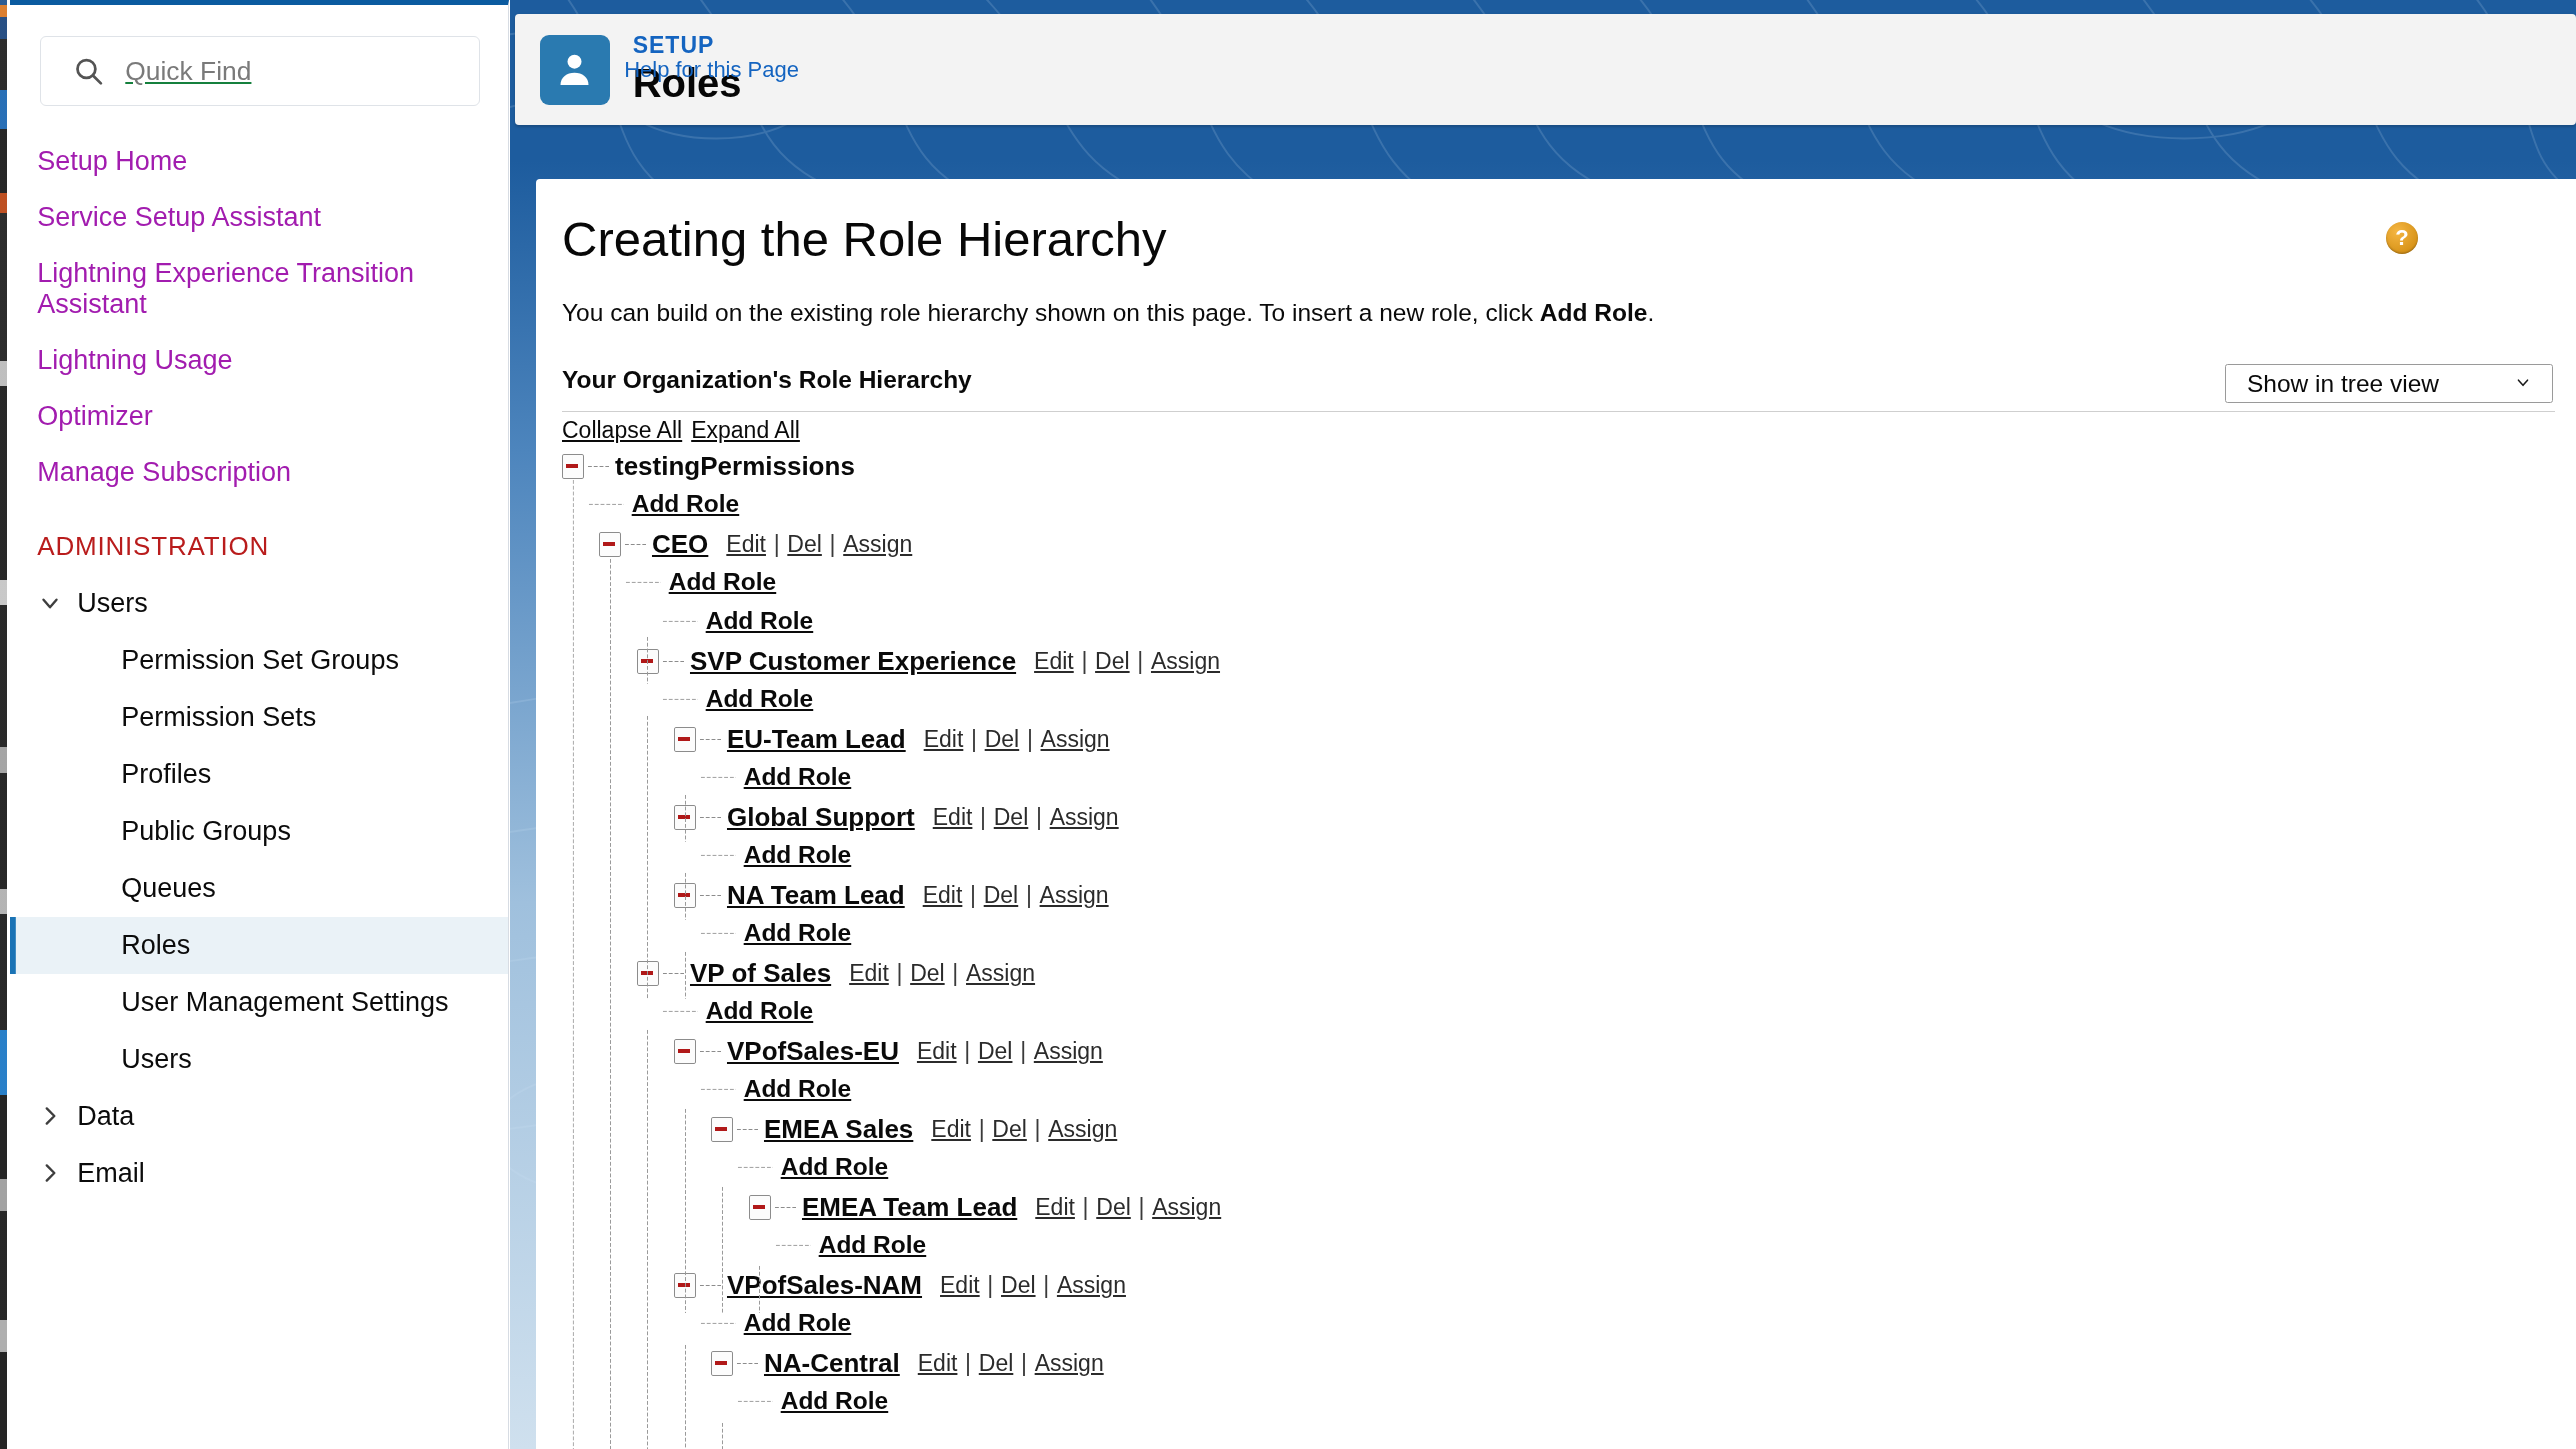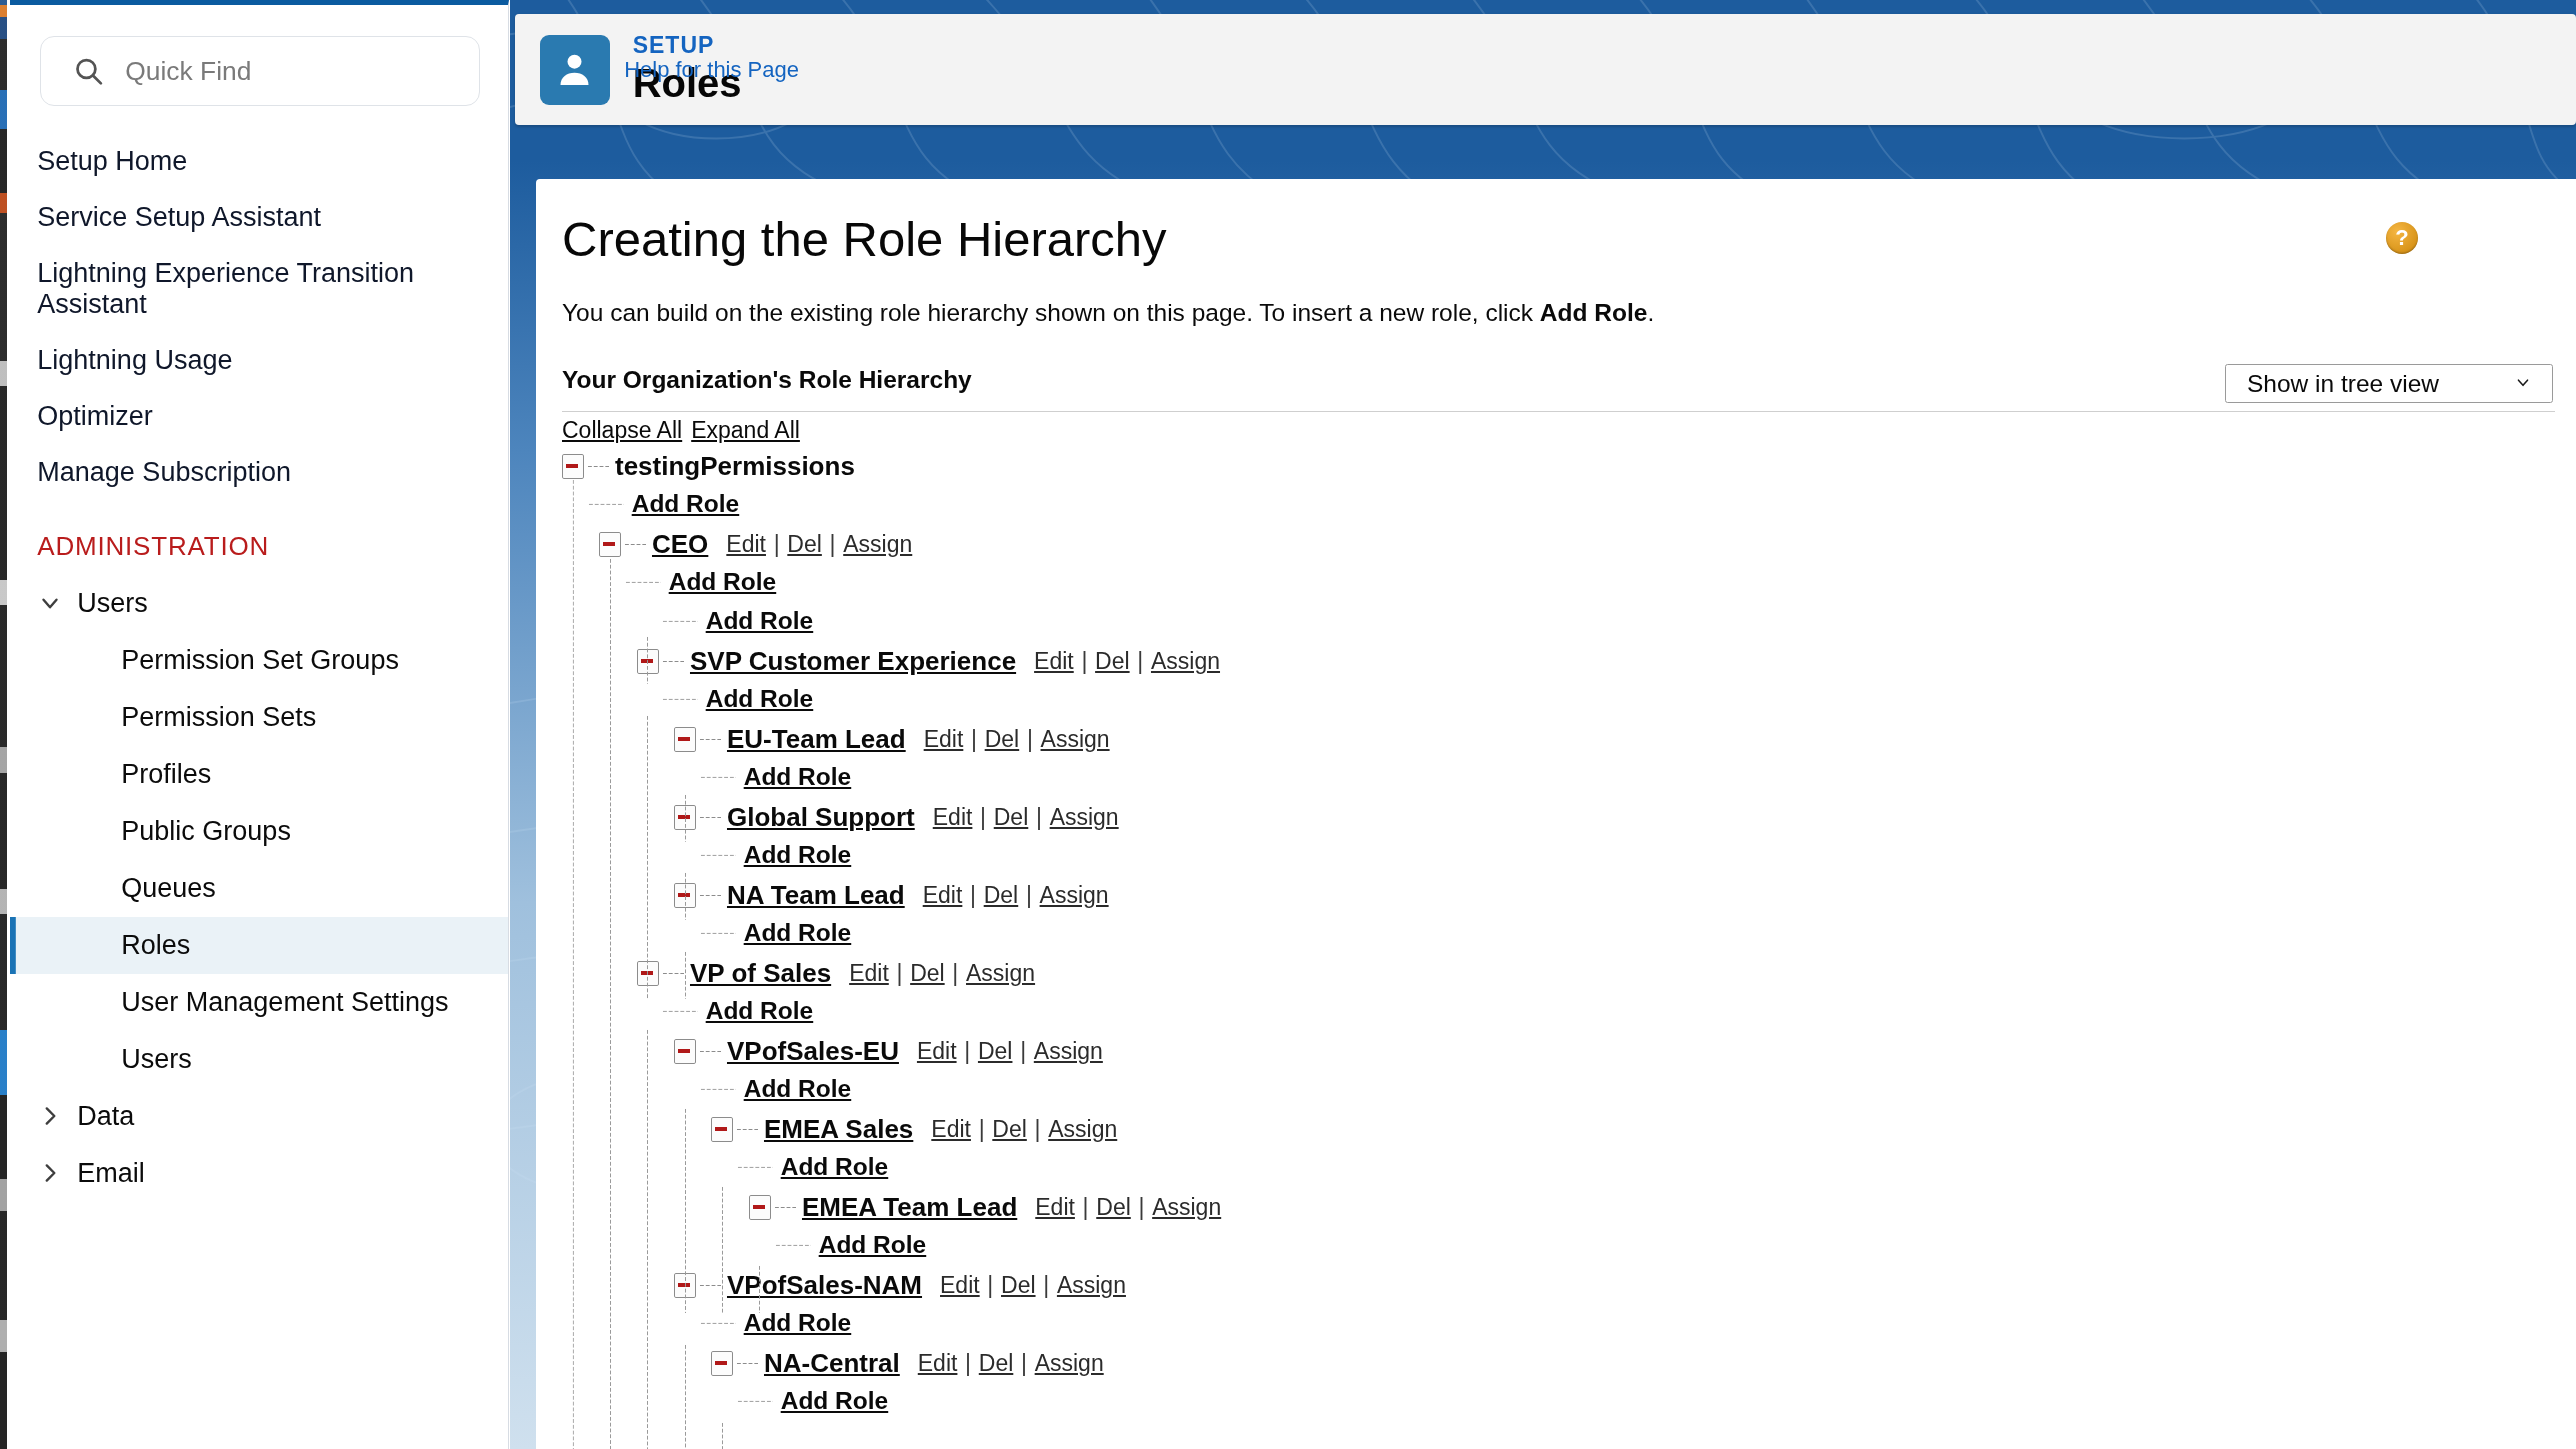--- a/index.html
+++ b/index.html
@@ -72,45 +72,46 @@
   }
 
   .quickfind-wrap {
     margin: 31px 30px 0 30px;
     position: relative;
   }
   .quickfind {
     width: 440px;
     height: 70px;
     border: 0.6px solid #dfe3e8;
-    border-radius: 14px;
+    border-radius: 6px;
     background: #fff;
     padding-left: 84px;
     font-size: 26.4px;
     color: #15803d;
     font-family: "Liberation Sans", sans-serif;
     outline: none;
+    text-decoration: underline;
   }
   .quickfind::placeholder { color: #7a7a7a; }
   .search-icon {
     position: absolute;
     left: 32px; top: 50%;
     transform: translateY(-50%);
     width: 33px; height: 33px;
     pointer-events: none;
   }
 
   .nav-list { margin-top: 27px; }
 
   .nav-item {
     display: block;
     padding: 13px 0 13px 27px;
     font-size: 27px;
     line-height: 1.12;
-    color: #0f172a;
+    color: #a21caf;
     cursor: pointer;
     white-space: normal;
     max-width: 489px;
   }
 
   .nav-section-header {
     padding: 30px 0 13px 27px;
     font-size: 26px;
     letter-spacing: 0.8px;
     color: #b91c1c;

